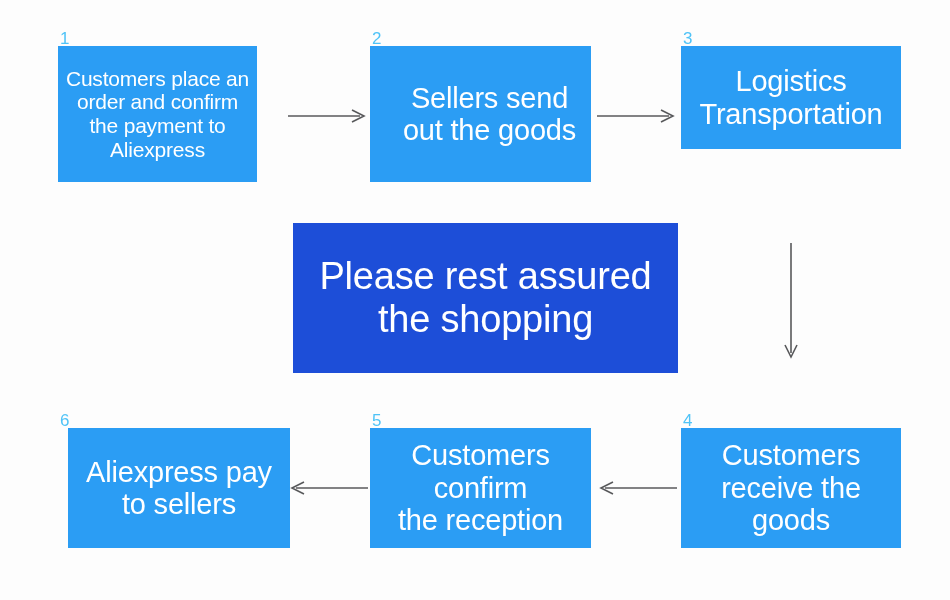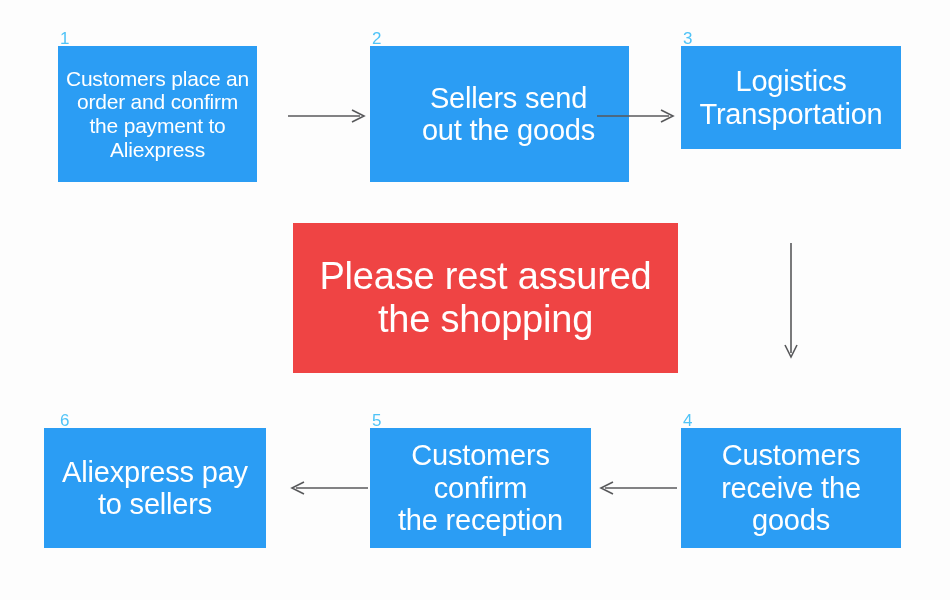--- a/index.html
+++ b/index.html
@@ -26,49 +26,49 @@
     justify-content: center;
     text-align: center;
     color: #ffffff;
     line-height: 1.12;
     box-sizing: border-box;
     padding: 4px 6px;
     font-weight: 400;
     letter-spacing: -0.2px;
   }
   .node-blue { background: #2b9df4; }
-  .node-orange { background: #ef4444; }
+  .node-orange { background: #1d4ed8; }
 
   .node-label {
     white-space: pre-line;
     display: block;
     width: 100%;
   }
 
   .step-num {
     position: absolute;
     color: #4fc3f7;
     font-size: 17px;
     line-height: 1;
     font-weight: 400;
     letter-spacing: 0;
   }
 
   
   #box1 { left: 58px;  top: 46px;  width: 199px; height: 136px; font-size: 21px; }
-  #box2 { left: 370px; top: 46px;  width: 259px; height: 136px; font-size: 29px; padding-left: 24px; }
+  #box2 { left: 370px; top: 46px;  width: 221px; height: 136px; font-size: 29px; padding-left: 24px; }
   #box3 { left: 681px; top: 46px;  width: 220px; height: 103px; font-size: 29px; }
 
   
   #boxc { left: 293px; top: 223px; width: 385px; height: 150px; font-size: 38px; }
 
   
   #box4 { left: 681px; top: 428px; width: 220px; height: 120px; font-size: 29px; }
   #box5 { left: 370px; top: 428px; width: 221px; height: 120px; font-size: 29px; }
-  #box6 { left: 44px;  top: 428px; width: 222px; height: 120px; font-size: 29px; }
+  #box6 { left: 68px;  top: 428px; width: 222px; height: 120px; font-size: 29px; }
 
   
   #num1 { left: 60px;  top: 30px; }
   #num2 { left: 372px; top: 30px; }
   #num3 { left: 683px; top: 30px; }
   #num4 { left: 683px; top: 412px; }
   #num5 { left: 372px; top: 412px; }
   #num6 { left: 60px;  top: 412px; }
 
   .arrow {

